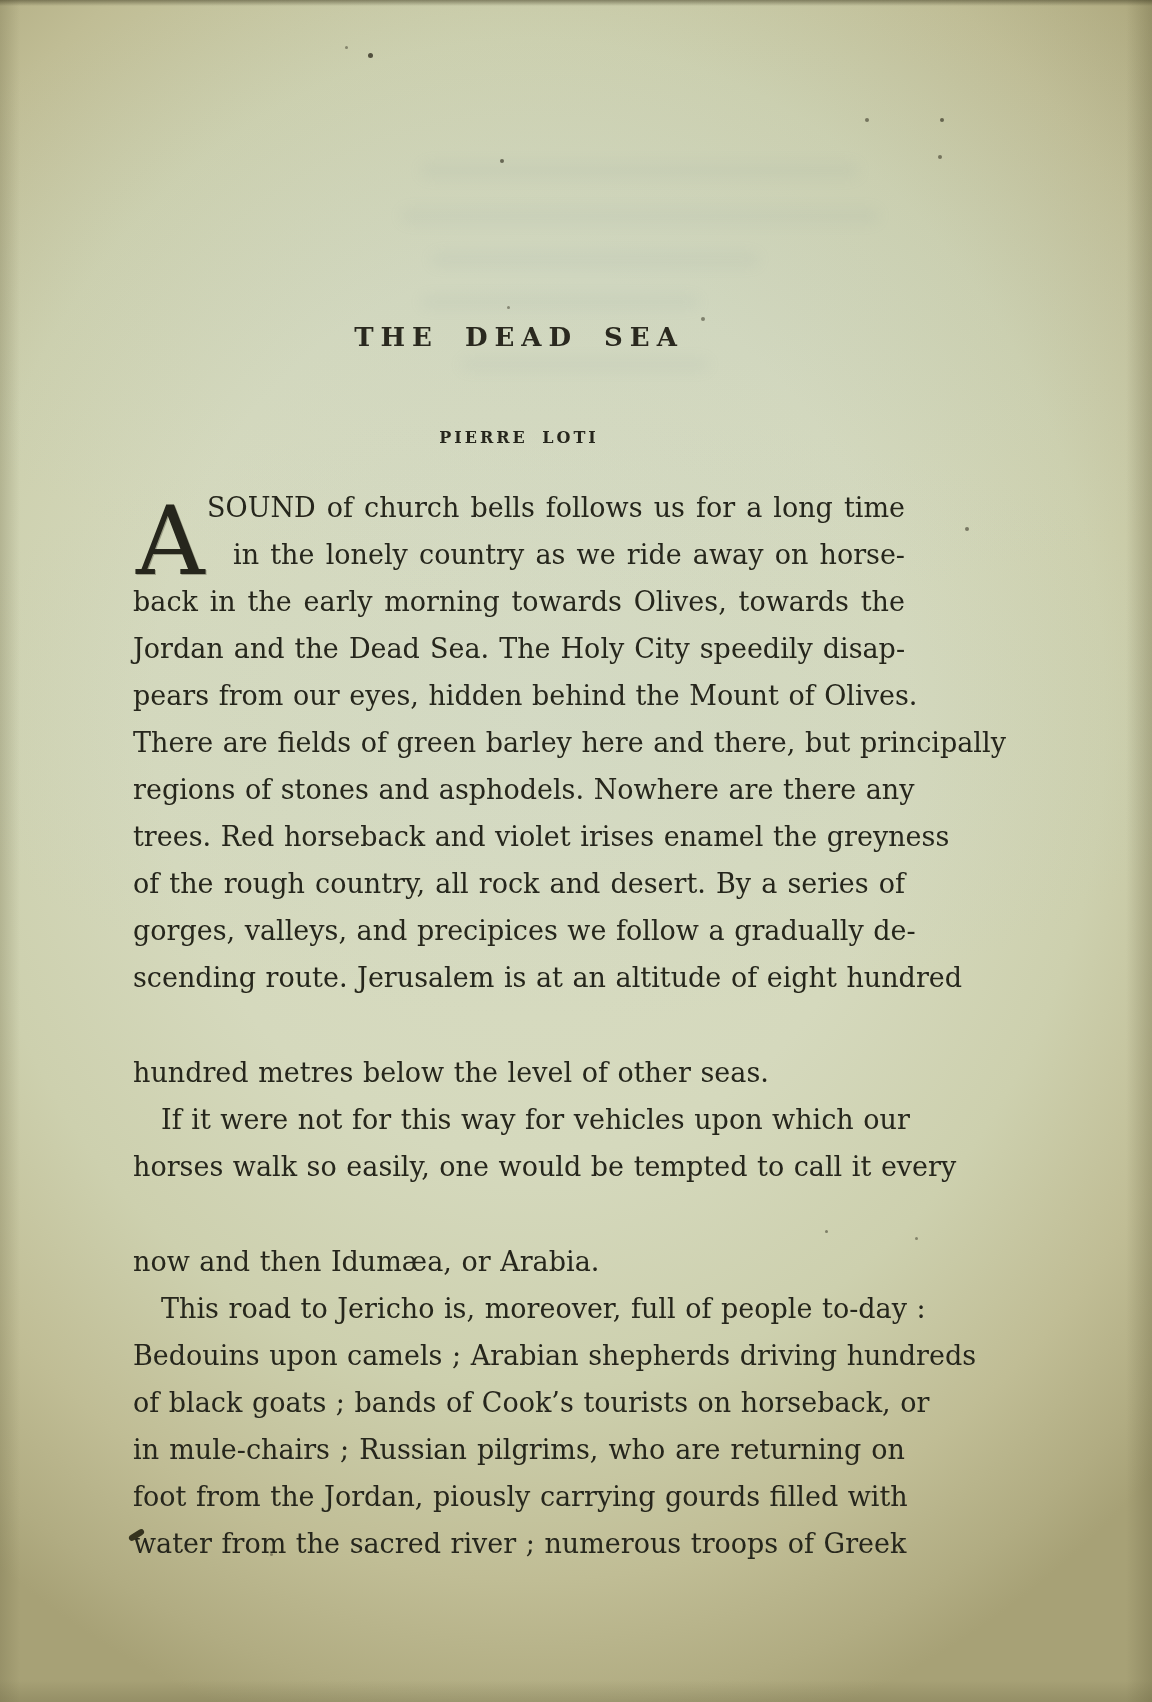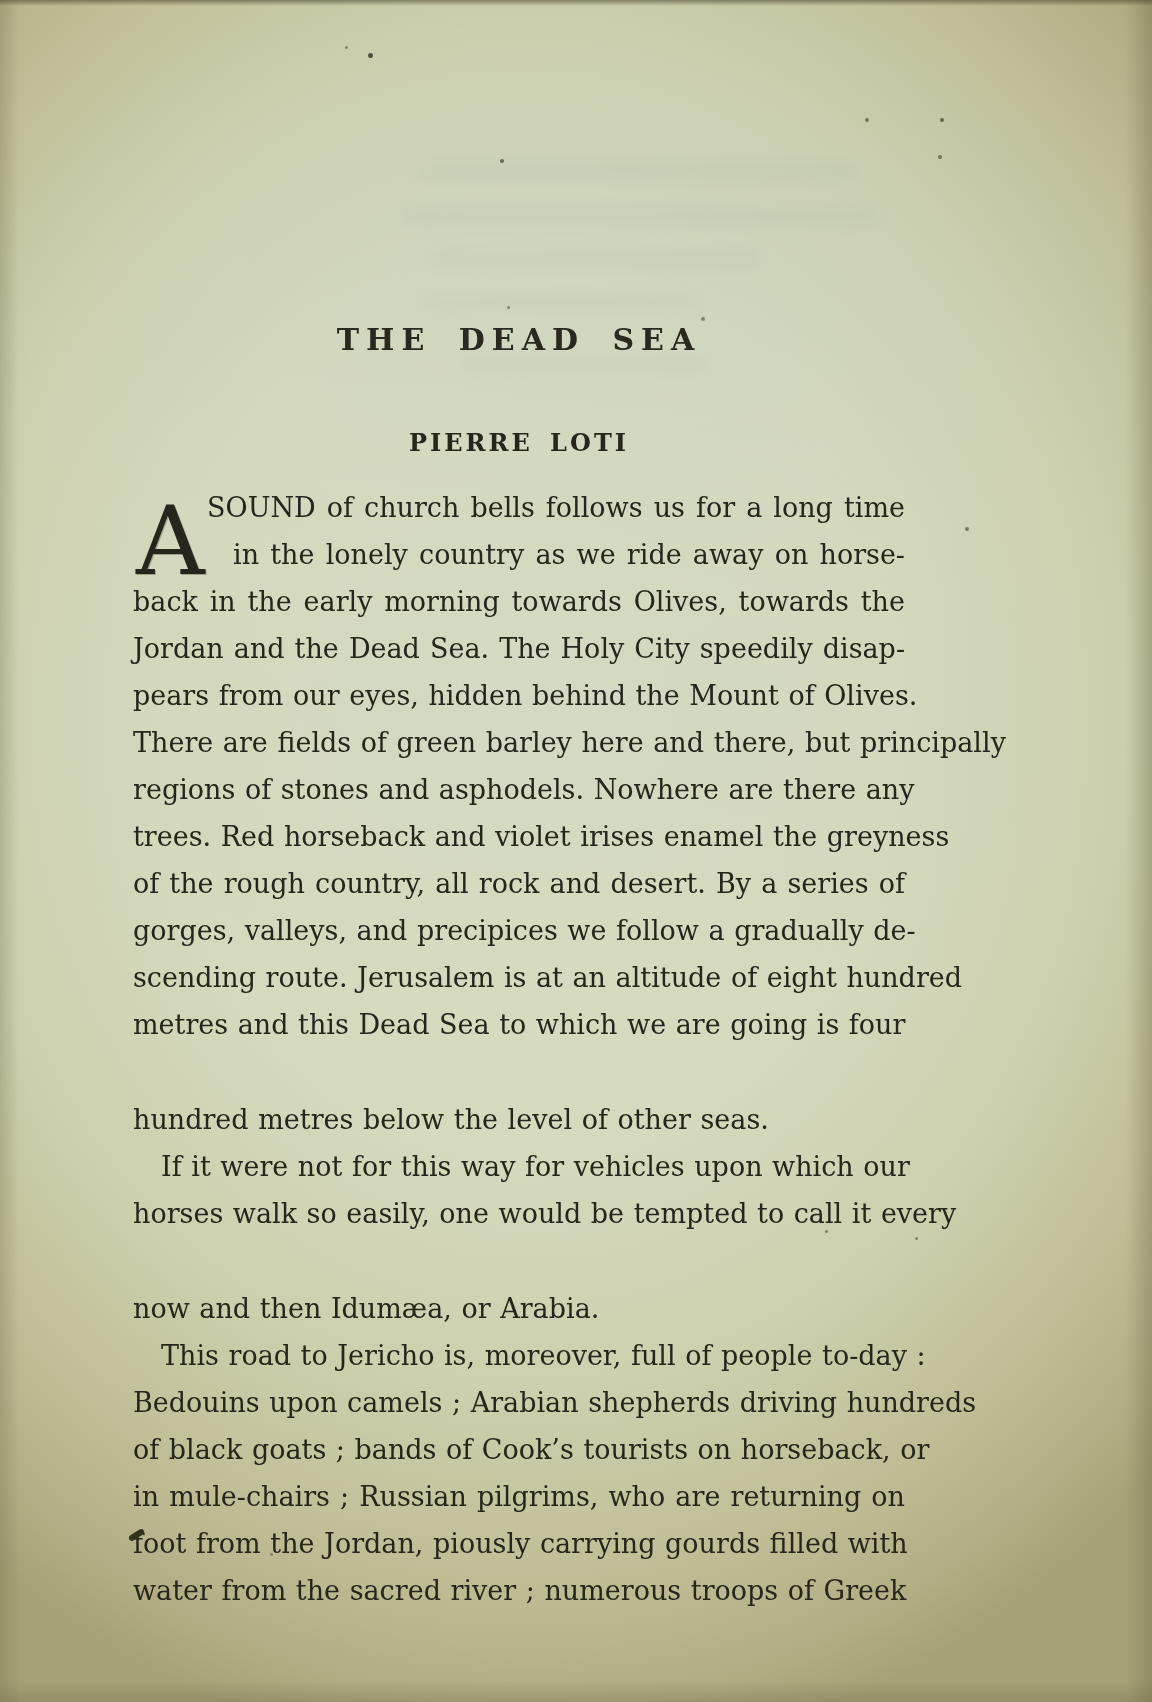--- a/index.html
+++ b/index.html
@@ -14,27 +14,27 @@
       linear-gradient(90deg, rgba(110,105,70,.28) 0px, rgba(110,105,70,0) 20px),
       linear-gradient(270deg, rgba(100,95,60,.32) 0px, rgba(100,95,60,0) 26px),
       linear-gradient(0deg, rgba(100,95,60,.28) 0px, rgba(100,95,60,0) 22px),
       radial-gradient(ellipse 70% 20% at 55% 16%, rgba(175,198,204,.14) 0%, rgba(175,198,204,0) 100%),
       radial-gradient(ellipse 60% 18% at 50% 42%, rgba(170,195,200,.10) 0%, rgba(170,195,200,0) 100%),
       radial-gradient(ellipse 78% 62% at 46% 42%, var(--paper-center) 0%, #d5d9bd 42%, #cdd0ae 64%, #c0bd95 82%, #b1ac82 94%, var(--paper-edge) 100%);
   }
   .title{
     position:absolute; left:133px; top:322px; width:772px;
     margin:0; text-align:center;
-    font-size:30px; font-weight:bold; letter-spacing:7px; word-spacing:10px;
+    font-size:26px; font-weight:bold; letter-spacing:7px; word-spacing:10px;
     color:var(--title-ink);
   }
   .author{
     position:absolute; left:133px; top:428px; width:772px;
     margin:0; text-align:center;
-    font-size:24px; font-weight:bold; letter-spacing:3px; word-spacing:6px;
+    font-size:16px; font-weight:bold; letter-spacing:3px; word-spacing:6px;
     color:var(--ink);
   }
   .dropcap{
     position:absolute; left:136px; top:494px;
     font-size:95px; line-height:1; font-weight:normal;
     color:var(--ink);
     text-shadow:1px 1px 0 rgba(60,58,40,.35);
   }
   .body-text{
     position:absolute; left:133px; top:484px; width:772px;
@@ -80,21 +80,20 @@
       <div class="line" style="padding-left: 100px;">in the lonely country as we ride away on horse-</div>
       <div class="line">back in the early morning towards Olives, towards the</div>
       <div class="line">Jordan and the Dead Sea.  The Holy City speedily disap-</div>
       <div class="line">pears from our eyes, hidden behind the Mount of Olives.</div>
       <div class="line">There are fields of green barley here and there, but principally</div>
       <div class="line">regions of stones and asphodels.  Nowhere are there any</div>
       <div class="line">trees.  Red horseback and violet irises enamel the greyness</div>
       <div class="line">of the rough country, all rock and desert.  By a series of</div>
       <div class="line">gorges, valleys, and precipices we follow a gradually de-</div>
       <div class="line">scending route.  Jerusalem is at an altitude of eight hundred</div>
-      <div class="line">metres and this Dead Sea to which we are going is four</div>
       <div class="line noj">hundred metres below the level of other seas.</div>
       <div class="line" style="padding-left: 28px;">If it were not for this way for vehicles upon which our</div>
       <div class="line">horses walk so easily, one would be tempted to call it every</div>
       <div class="line noj">now and then Idumæa, or Arabia.</div>
       <div class="line" style="padding-left: 28px;">This road to Jericho is, moreover, full of people to-day :</div>
       <div class="line">Bedouins upon camels ; Arabian shepherds driving hundreds</div>
       <div class="line">of black goats ; bands of Cook’s tourists on horseback, or</div>
       <div class="line">in mule-chairs ; Russian pilgrims, who are returning on</div>
       <div class="line">foot from the Jordan, piously carrying gourds filled with</div>
       <div class="line">water from the sacred river ; numerous troops of Greek</div>

